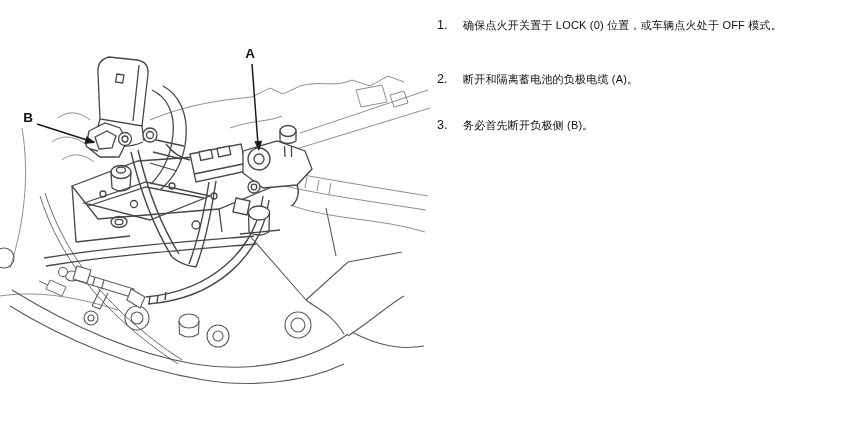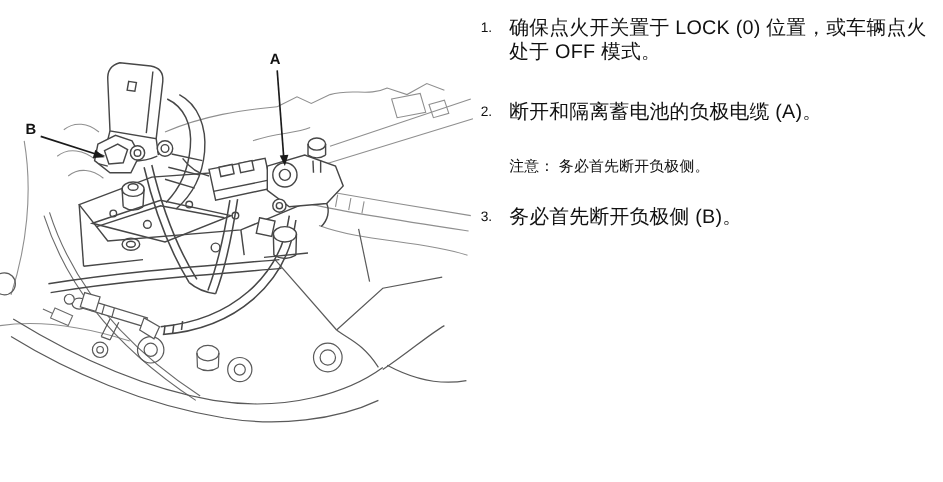--- a/index.html
+++ b/index.html
@@ -36,21 +36,21 @@
   }
   .step-num {
     flex: 0 0 26px;
     width: 26px;
     font-size: 12.5px;
     line-height: 22px;
   }
   .step-text {
     margin: 0;
     flex: 1 1 auto;
-    font-size: 18px;
+    font-size: 11px;
     line-height: 22px;
     letter-spacing: 0.2px;
   }
   .step-2 { margin-top: 32px; }
   .step-note {
     margin: 28px 0 0 26px;
     font-size: 13.5px;
     line-height: 22px;
     letter-spacing: 0.2px;
   }
@@ -251,21 +251,20 @@
     <div class="step step-1">
       <span class="step-num">1.</span>
       <p class="step-text">确保点火开关置于 LOCK (0) 位置，或车辆点火处于 OFF 模式。</p>
     </div>
 
     <div class="step step-2">
       <span class="step-num">2.</span>
       <p class="step-text">断开和隔离蓄电池的负极电缆 (A)。</p>
     </div>
 
-    <p class="step-note">注意： 务必首先断开负极侧。</p>
 
     <div class="step step-3">
       <span class="step-num">3.</span>
       <p class="step-text">务必首先断开负极侧 (B)。</p>
     </div>
 
   </div>
 </div>
 
 </body></html>

